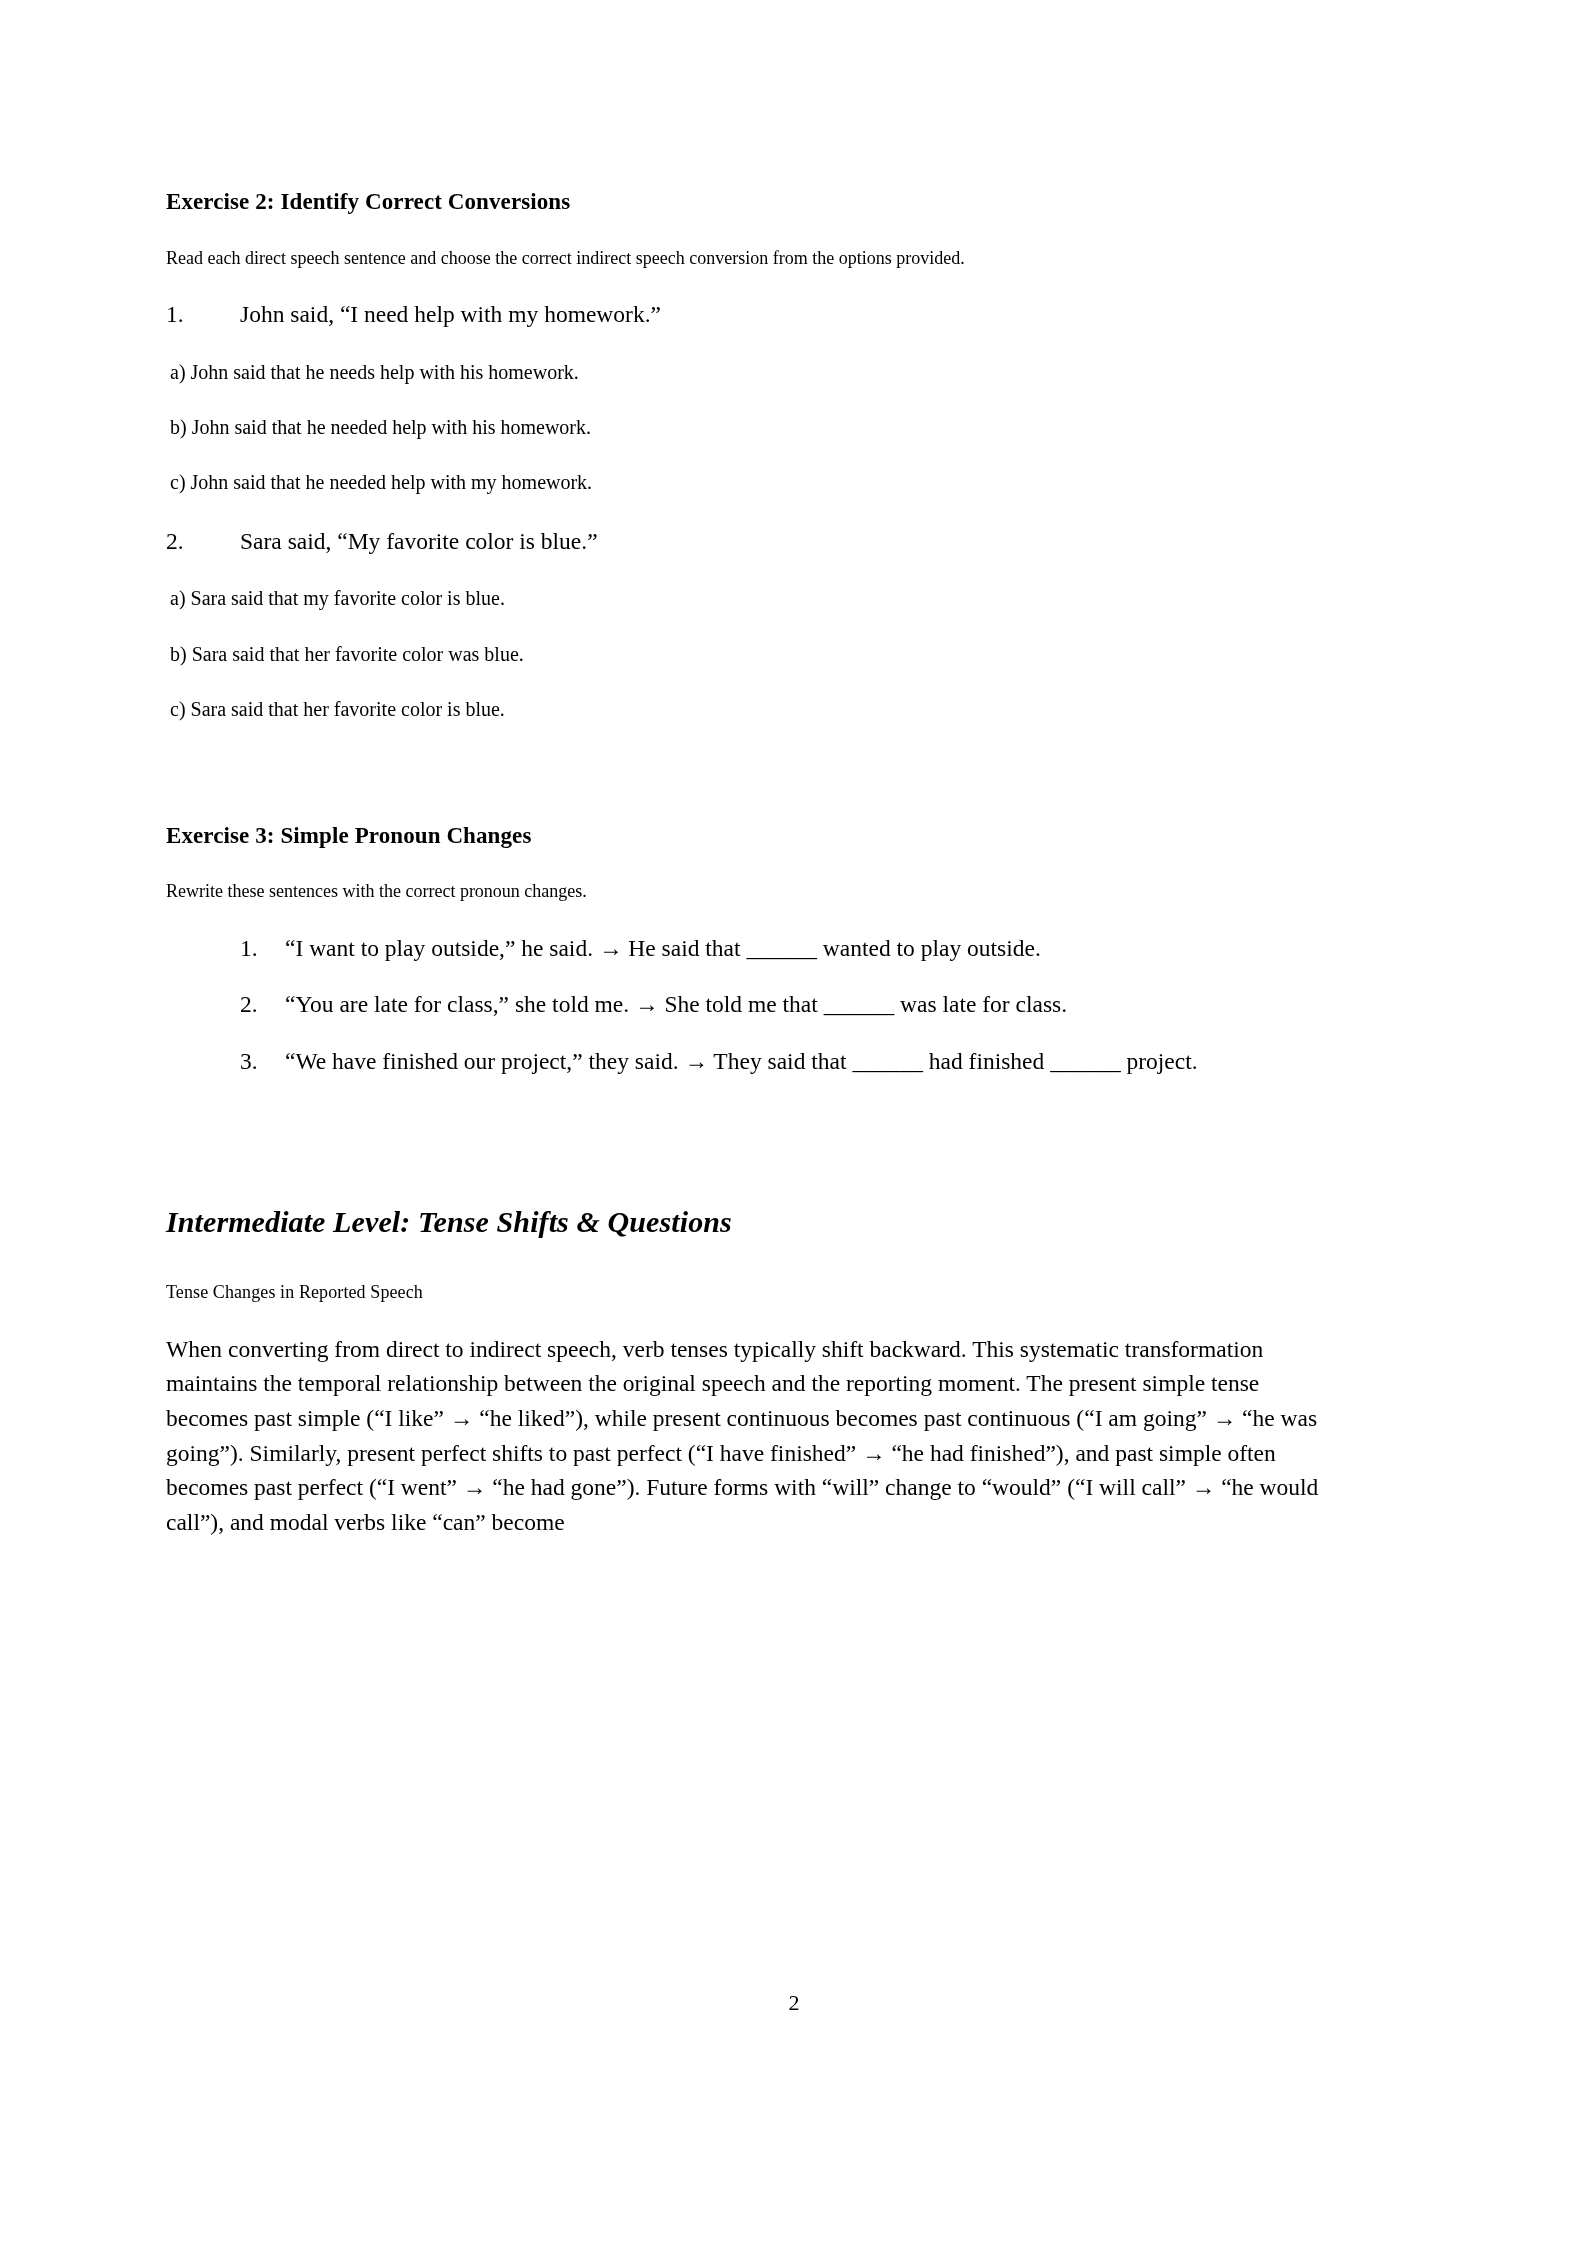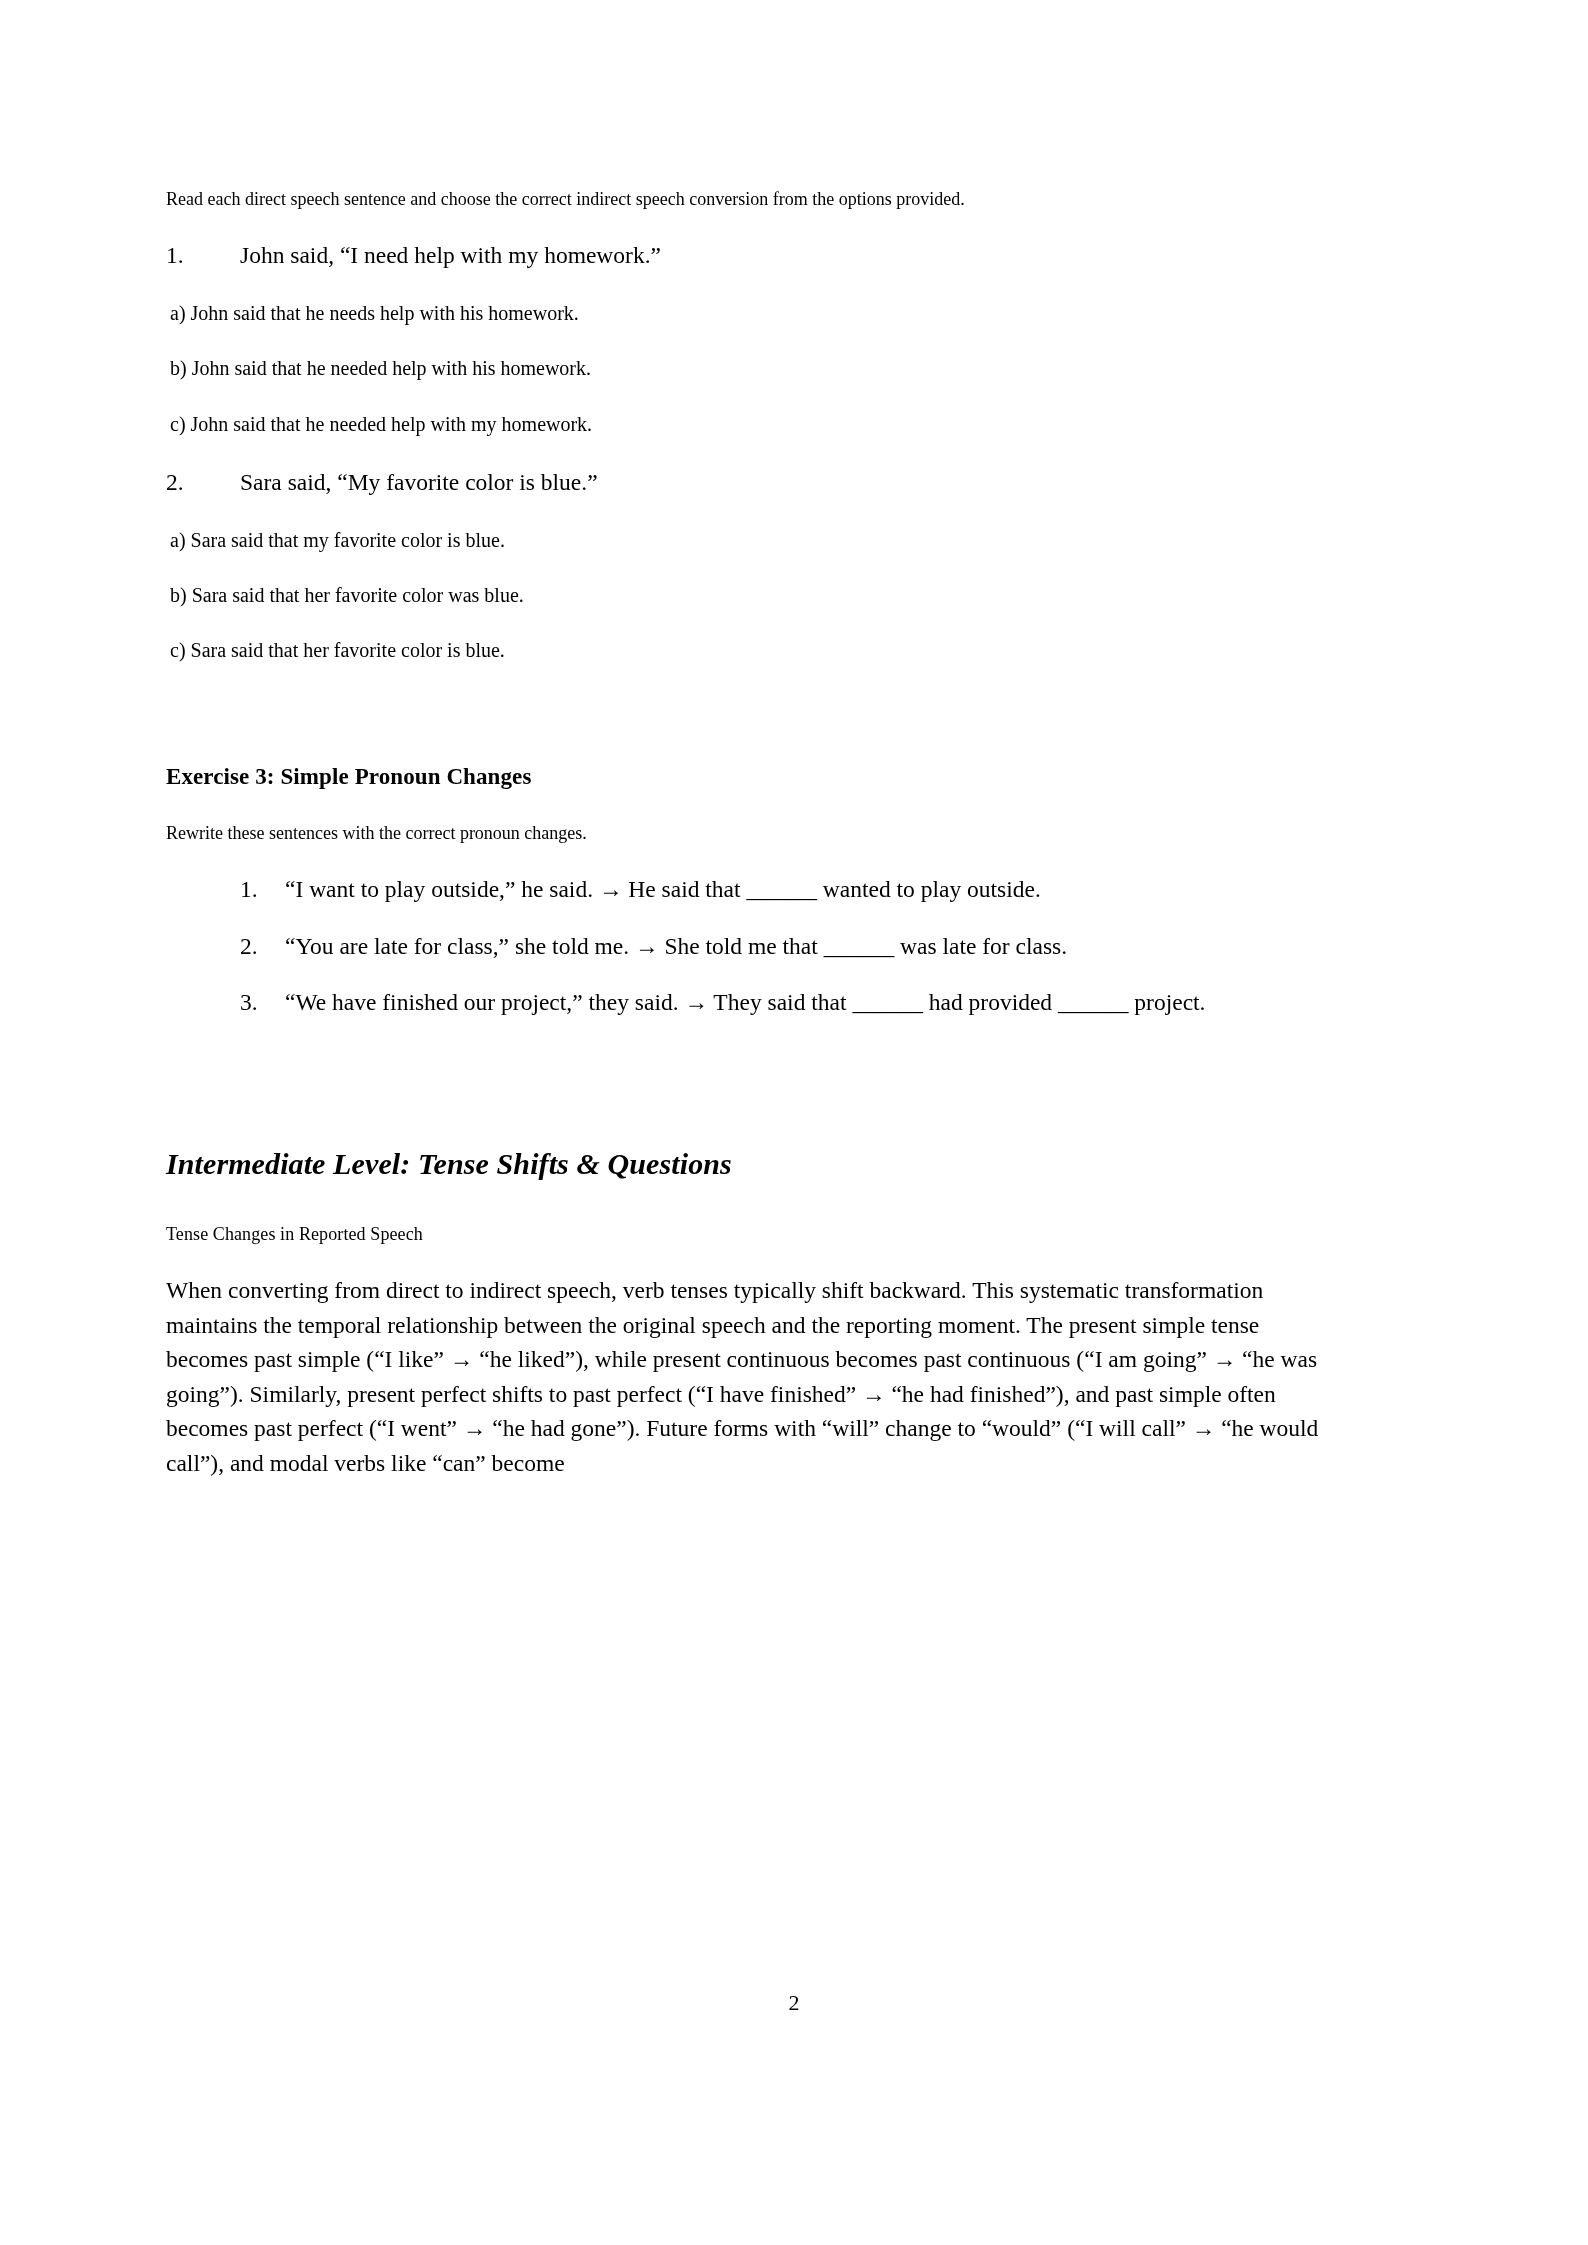--- a/index.html
+++ b/index.html
@@ -132,20 +132,21 @@
     font-size: 22px;
     line-height: 1;
   }
 </style>
 </head>
 <body>
 
 <div class="page">
   <div class="content">
 
+    <h2 class="ex-heading">Exercise 2: Identify Correct Conversions</h2>
 
     <p class="para">Read each direct speech sentence and choose the correct indirect speech conversion from the options provided.</p>
 
     <div class="numitem">
       <span class="marker">1.</span>
       <span>John said, “I need help with my homework.”</span>
     </div>
     <p class="opt">a) John said that he needs help with his homework.</p>
     <p class="opt">b) John said that he needed help with his homework.</p>
     <p class="opt">c) John said that he needed help with my homework.</p>
@@ -169,21 +170,21 @@
       <span>“I want to play outside,” he said. → He said that </span><span class="blank">______</span><span> wanted to play outside.</span>
     </div>
 
     <div class="listitem">
       <span class="marker">2.</span>
       <span>“You are late for class,” she told me. → She told me that </span><span class="blank">______</span><span> was late for class.</span>
     </div>
 
     <div class="listitem">
       <span class="marker">3.</span>
-      <span>“We have finished our project,” they said. → They said that </span><span class="blank">______</span><span> had provided </span><span class="blank">______</span><span> project.</span>
+      <span>“We have finished our project,” they said. → They said that </span><span class="blank">______</span><span> had finished </span><span class="blank">______</span><span> project.</span>
     </div>
 
     <div class="big-gap"></div>
 
     <h1 class="h1-main">Intermediate Level: Tense Shifts &amp; Questions</h1>
 
     <h3 class="h2-sub">Tense Changes in Reported Speech</h3>
 
     <p class="body-para">When converting from direct to indirect speech, verb tenses typically shift backward. This systematic transformation maintains the temporal relationship between the original speech and the reporting moment. The present simple tense becomes past simple (“I like” → “he liked”), while present continuous becomes past continuous (“I am going” → “he was going”). Similarly, present perfect shifts to past perfect (“I have finished” → “he had finished”), and past simple often becomes past perfect (“I went” → “he had gone”). Future forms with “will” change to “would” (“I will call” → “he would call”), and modal verbs like “can” become</p>
 

